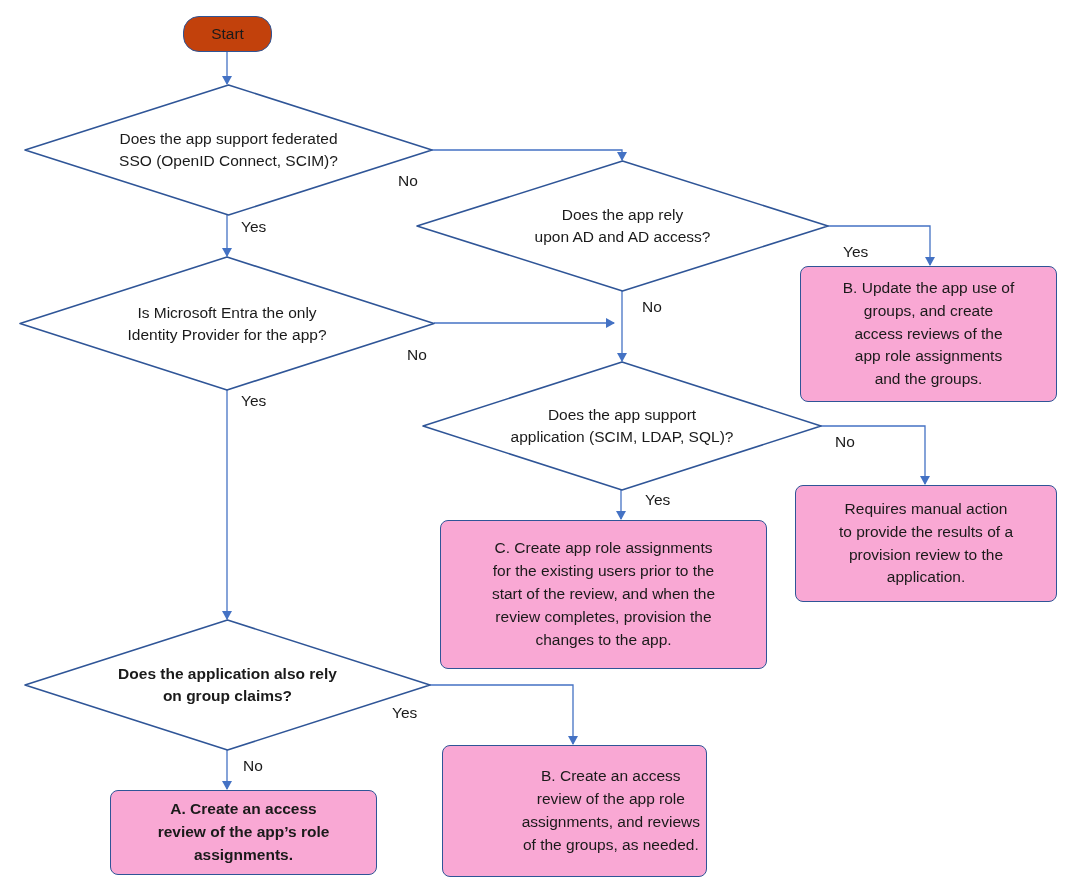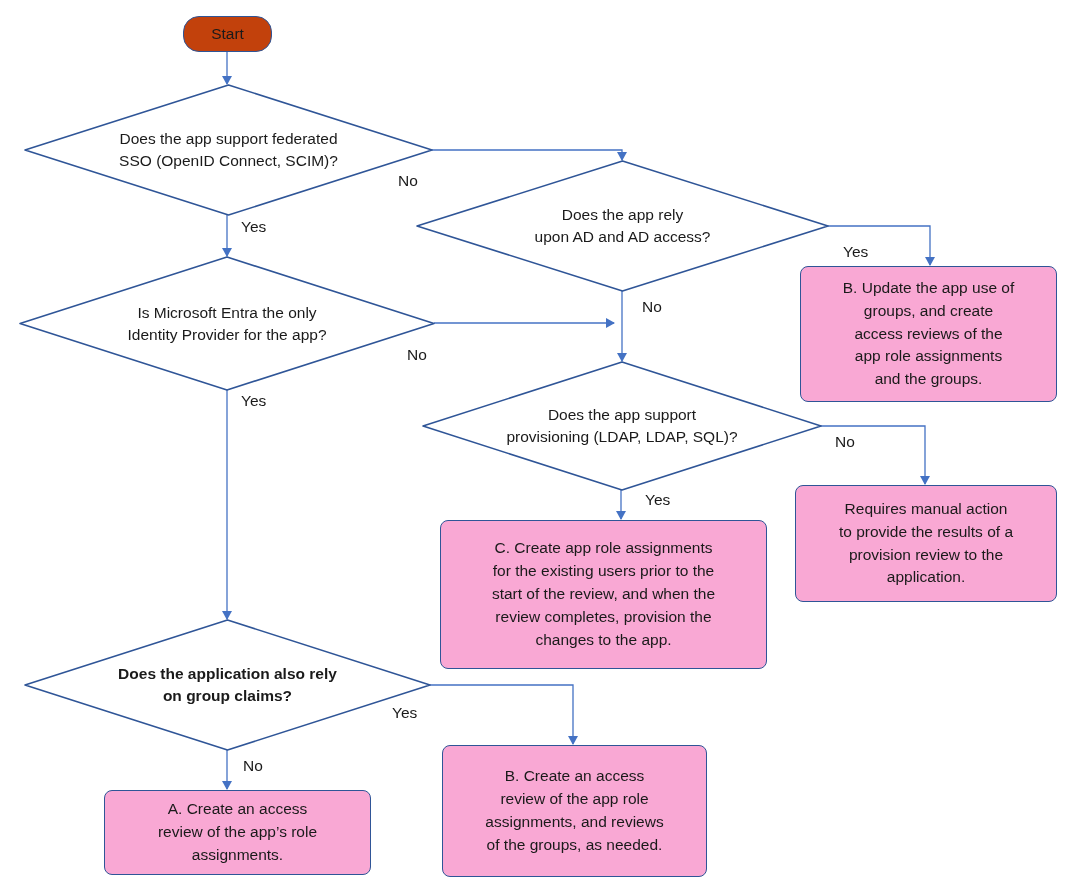--- a/index.html
+++ b/index.html
@@ -70,21 +70,21 @@
     </svg>
     <div class="label">Is Microsoft Entra the only
 Identity Provider for the app?</div>
   </div>
 
   <div class="node diamond" style="left:423px;top:362px;width:398px;height:128px;">
     <svg viewBox="0 0 100 100" preserveAspectRatio="none" aria-hidden="true">
       <polygon points="50,0 100,50 50,100 0,50"></polygon>
     </svg>
     <div class="label">Does the app support
-provisioning (LDAP, LDAP, SQL)?</div>
+application (SCIM, LDAP, SQL)?</div>
   </div>
 
   <div class="node diamond" style="left:25px;top:620px;width:405px;height:130px;font-weight:bold;">
     <svg viewBox="0 0 100 100" preserveAspectRatio="none" aria-hidden="true">
       <polygon points="50,0 100,50 50,100 0,50"></polygon>
     </svg>
     <div class="label">Does the application also rely
 on group claims?</div>
   </div>
 
@@ -104,28 +104,28 @@
   </div>
 
   <div class="node rounded" style="left:440px;top:520px;width:325px;height:147px;">
     <div class="label">C. Create app role assignments
 for the existing users prior to the
 start of the review, and when the
 review completes, provision the
 changes to the app.</div>
   </div>
 
-  <div class="node rounded" style="left:442px;top:745px;width:263px;height:130px;">
+  <div class="node rounded" style="left:442px;top:745px;width:263px;height:130px;justify-content:flex-end;">
     <div class="label">B. Create an access
 review of the app role
 assignments, and reviews
 of the groups, as needed.</div>
   </div>
 
-  <div class="node rounded" style="left:104px;top:790px;width:265px;height:83px;">
+  <div class="node rounded" style="left:110px;top:790px;width:265px;height:83px;font-weight:bold;">
     <div class="label">A. Create an access
 review of the app’s role
 assignments.</div>
   </div>
 
   <div class="edge-label" style="left:398px;top:172px;">No</div>
   <div class="edge-label" style="left:241px;top:218px;">Yes</div>
   <div class="edge-label" style="left:843px;top:243px;">Yes</div>
   <div class="edge-label" style="left:642px;top:298px;">No</div>
   <div class="edge-label" style="left:407px;top:346px;">No</div>

